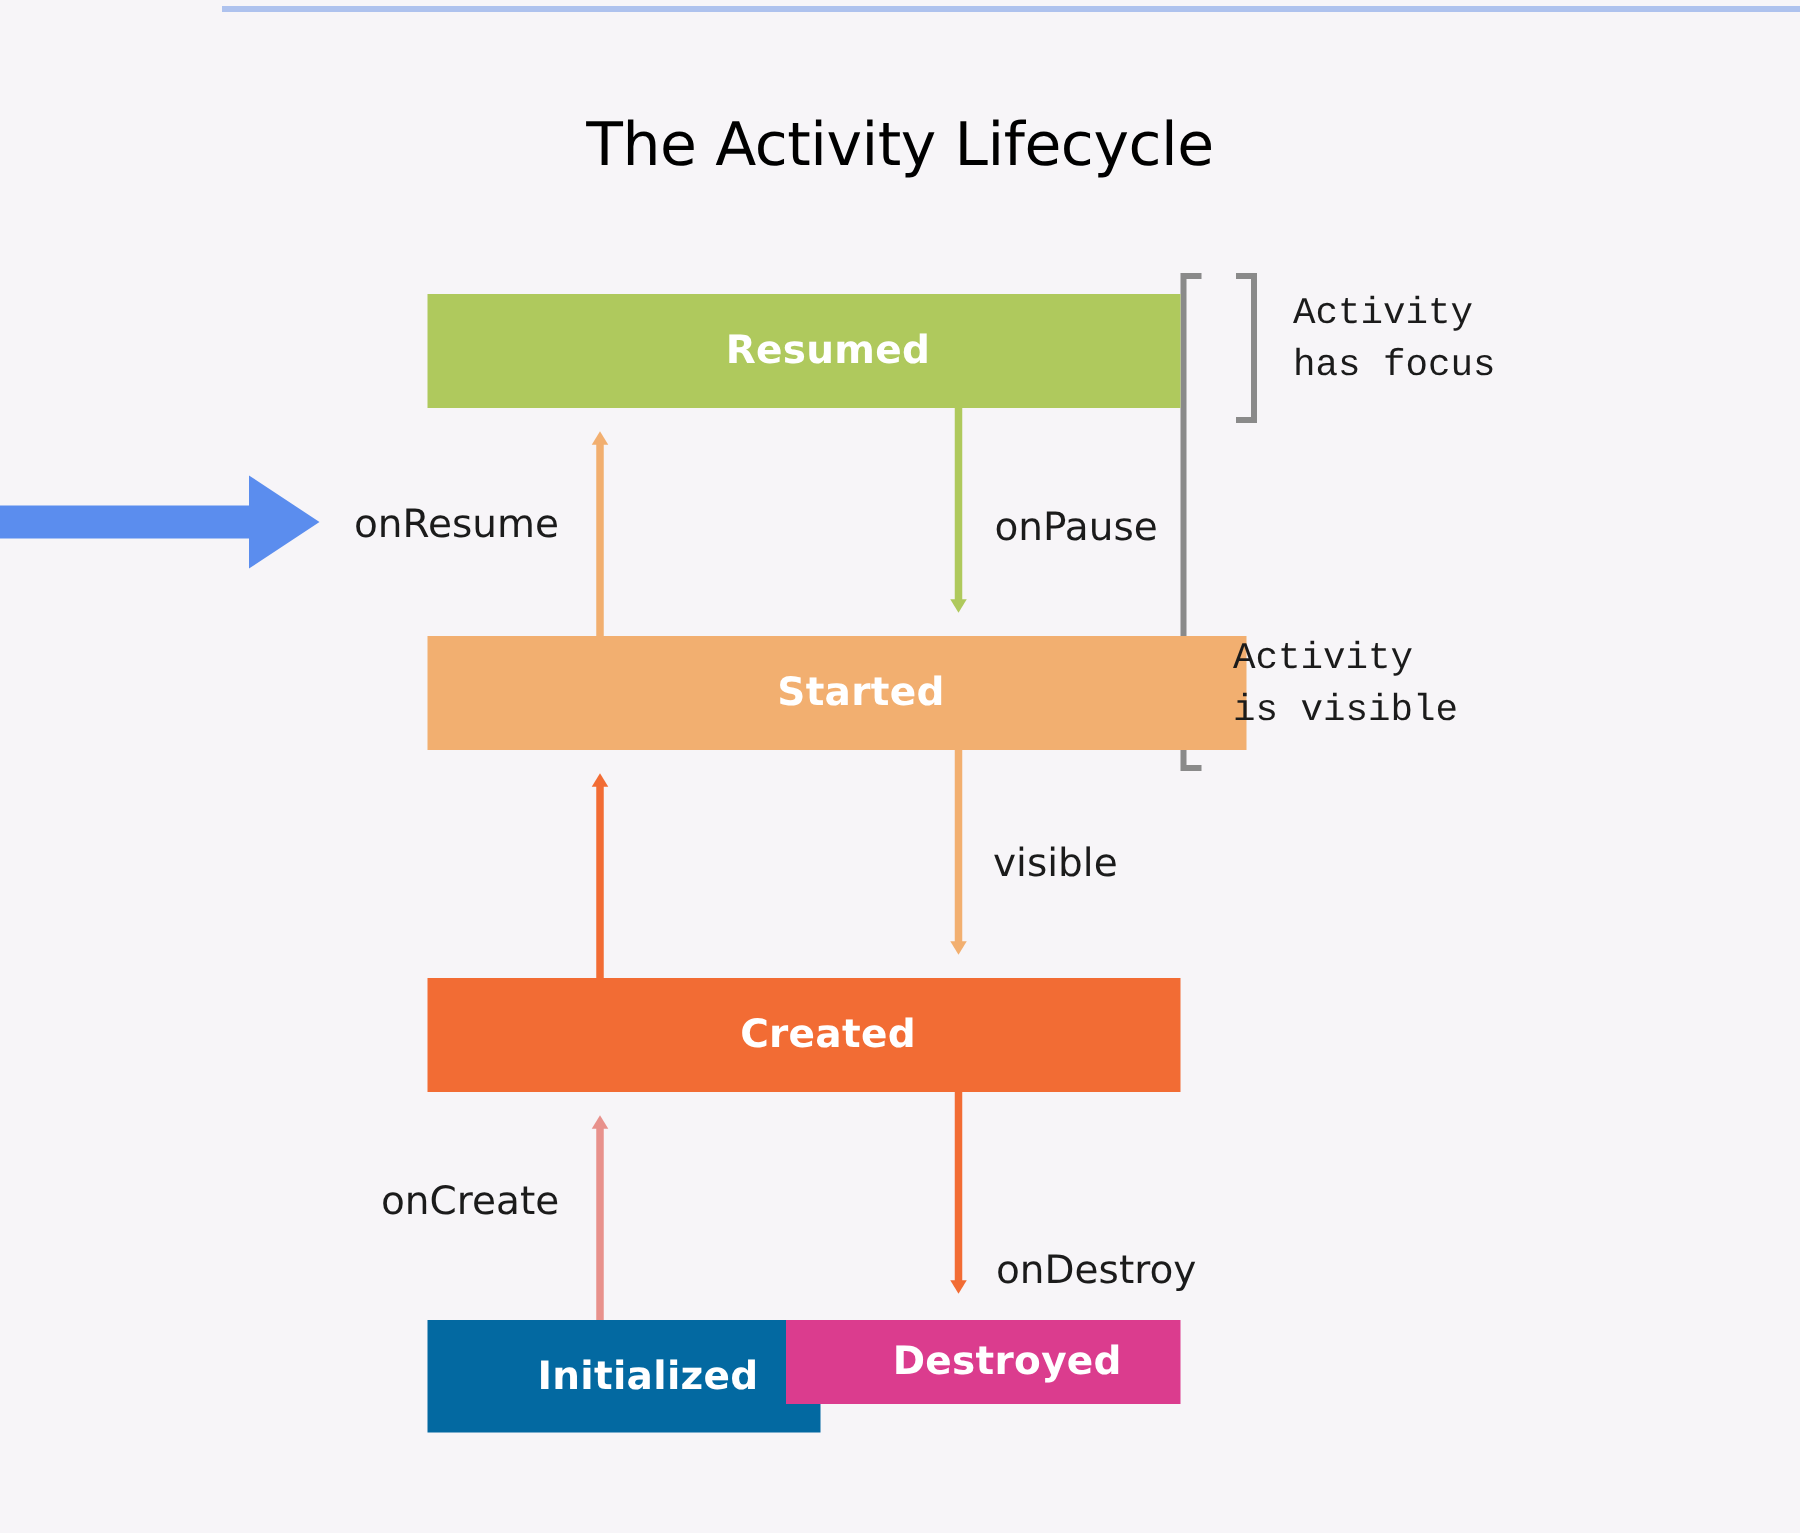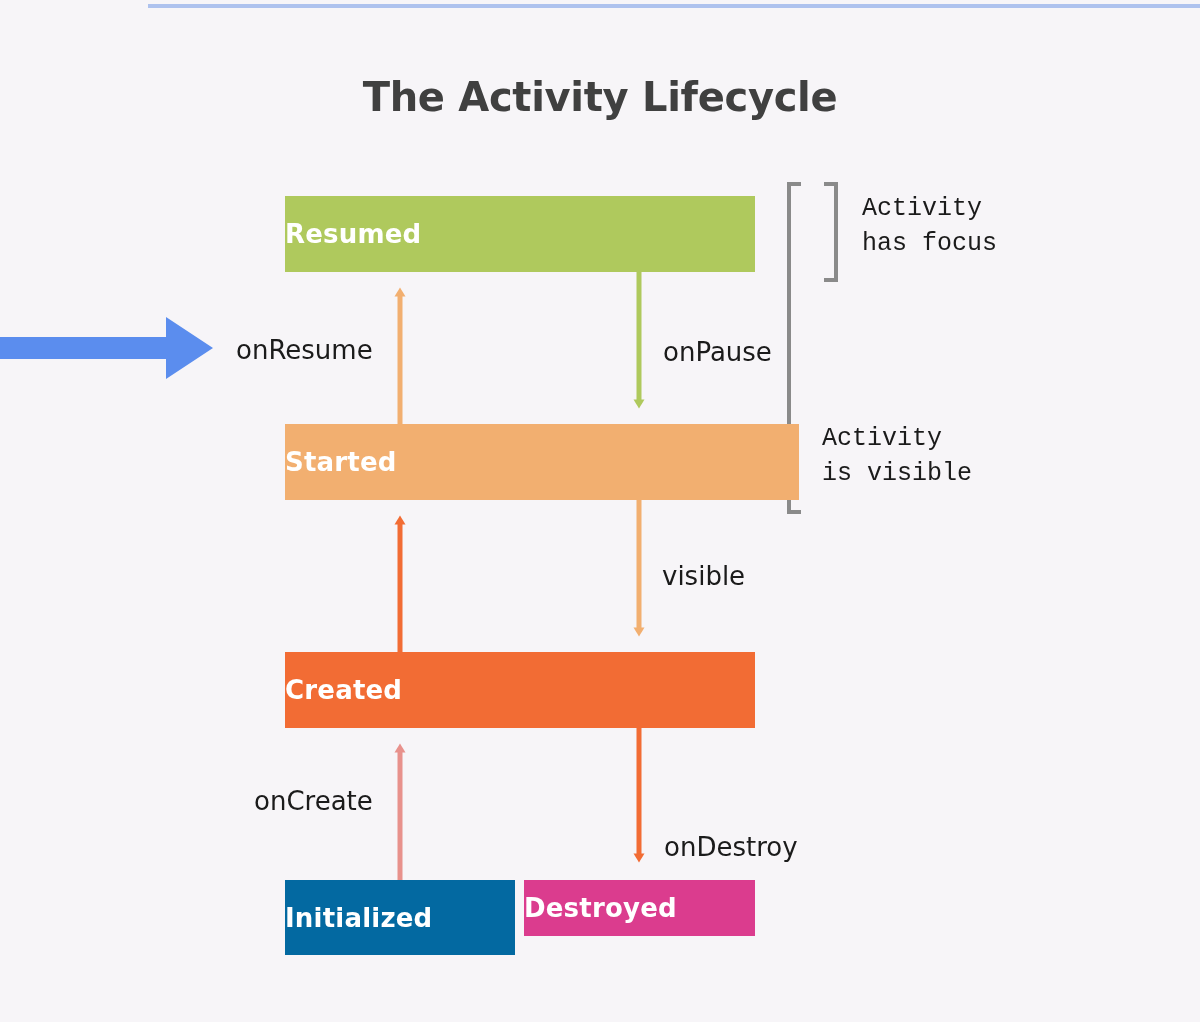--- a/index.html
+++ b/index.html
@@ -27,33 +27,34 @@
     height: 4px;
     background: #AEC2EE;
   }
   .diagram-title {
     position: absolute;
     left: 0;
     top: 74px;
     width: 1200px;
     text-align: center;
     font-size: 40px;
-    font-weight: bold;
-    color: #404040;
+    font-weight: normal;
+    color: #000000;
     letter-spacing: -0.3px;
   }
   .state-box {
     position: absolute;
     display: flex;
     align-items: center;
-    justify-content: flex-start;
+    justify-content: center;
     color: #FFFFFF;
     font-weight: bold;
     font-size: 26px;
     letter-spacing: 0.2px;
+    padding-left: 32px;
   }
   #box-resumed {
     left: 285px; top: 196px; width: 470px; height: 76px;
     background: #AFC95D;
   }
   #box-started {
     left: 285px; top: 424px; width: 514px; height: 76px;
     background: #F2AF70;
   }
   #box-created {

